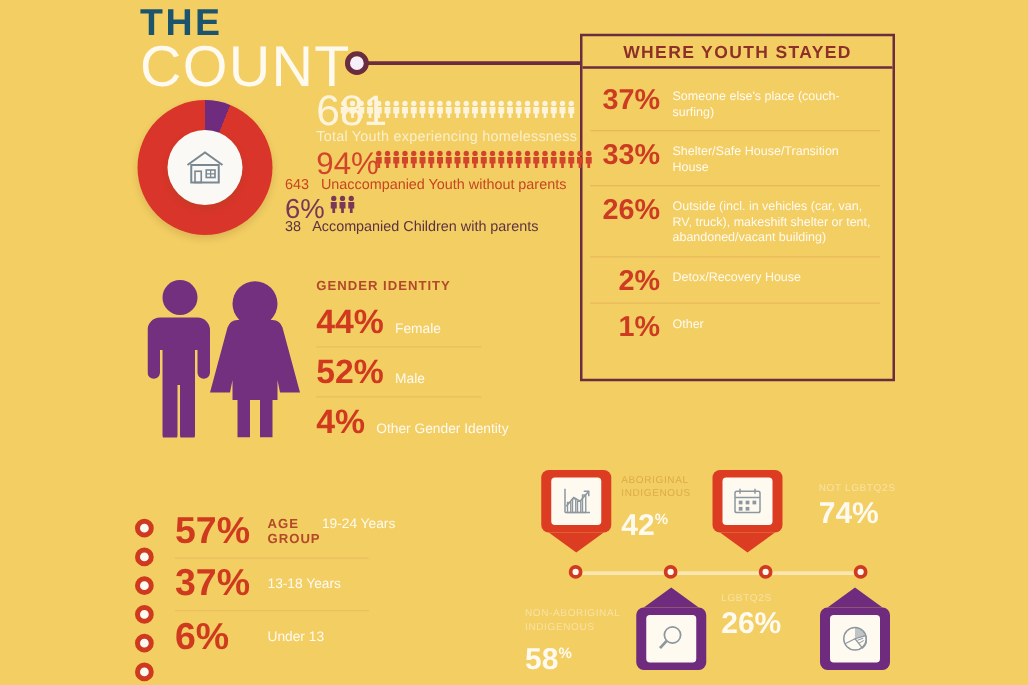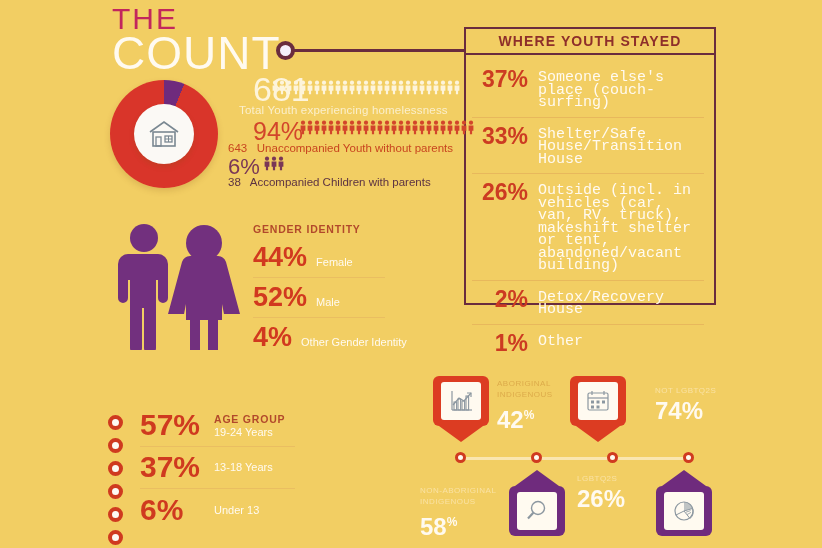--- a/index.html
+++ b/index.html
@@ -9,21 +9,21 @@
     font-family:"Liberation Sans", sans-serif;
     position:relative;
     overflow:hidden;
   }
   .stage{ position:absolute; inset:0; }
   .abs{ position:absolute; }
 
   
   #title-block{ left:112px; top:4px; }
   #title-the{
-    font-size:30px; letter-spacing:2px; color:#be185d; font-weight:400;
+    font-size:30px; letter-spacing:2px; color:#0c4a6e; font-weight:700;
     line-height:30px; opacity:.92;
   }
   #title-count{
     font-size:46px; letter-spacing:1px; color:#fffaf0; font-weight:400;
     line-height:46px; margin-top:-4px;
   }
 
   
   #connector-line{
     left:292px; top:49px; width:173px; height:3px; background:#6a2c3e;
@@ -50,44 +50,43 @@
     display:flex; align-items:flex-start; gap:10px;
     padding:7px 2px 7px 4px;
     border-bottom:1px solid rgba(231,182,92,.95);
   }
   .stay-row:last-child{ border-bottom:none; }
   .stay-pct{
     min-width:52px; text-align:right;
     font-size:23px; font-weight:bold; color:#cc3b22; line-height:22px;
   }
   .stay-label{
-    font-size:15px; color:#fffaf0; line-height:12.5px; padding-top:4px;
+    font-size:10px; color:#fffaf0; line-height:12.5px; padding-top:4px;
     max-width:168px;
-    font-family:Liberation Mono, monospace;
   }
 
   
   #donut{
     left:110px; top:80px; width:108px; height:108px; border-radius:50%;
     background: conic-gradient(#6f2b7d 0deg 22deg, #d9352a 22deg 360deg);
     box-shadow:0 3px 6px rgba(120,70,20,.18);
   }
   #donut-hole{
     left:134px; top:104px; width:60px; height:60px; border-radius:50%;
     background:#fbf9f5; box-shadow:0 3px 5px rgba(140,80,20,.25);
     display:flex; align-items:center; justify-content:center;
   }
 
   
   #total-number{
     left:253px; top:72px; font-size:34px; color:#fdf4db; line-height:34px; font-weight:400;
   }
   #total-people-row{ left:272px; top:78px; display:flex; gap:1px; }
   #total-caption{
-    left:239px; top:104px; font-size:11.5px; color:#fbefcc; letter-spacing:.2px;text-align:right;
+    left:253px; top:104px; font-size:11.5px; color:#fbefcc; letter-spacing:.2px;text-align:right;
   }
   #unacc-pct{
     left:253px; top:119px; font-size:25px; color:#d2452b; line-height:25px; font-weight:400;
   }
   #unacc-people-row{ left:300px; top:118px; display:flex; gap:1px; }
   #unacc-caption{
     left:228px; top:142px; font-size:11.5px; color:#c8451f;
   }
   #acc-pct{
     left:228px; top:156px; font-size:22px; color:#7a3756; line-height:22px; font-weight:400;
@@ -119,21 +118,21 @@
     background:#fdfaf3; border:4px solid #cf3a1f;
   }
   #age-rows{ left:140px; top:405px; width:155px; }
   .age-row{
     display:flex; align-items:center; gap:12px;
     padding:4px 0 5px 0; border-bottom:1px solid rgba(233,188,97,.9);
     min-height:42px;
   }
   .age-row:last-child{ border-bottom:none; }
   .age-pct{ font-size:30px; font-weight:bold; color:#cf3a1f; line-height:28px; min-width:62px; }
-  .age-labels{ display:flex; flex-direction:column; gap:1px; }
+  .age-labels{ display:flex; flex-direction:row; gap:1px; }
   #age-group-title{ font-size:10.5px; font-weight:bold; letter-spacing:.8px; color:#b2492b; }
   .age-label{ font-size:11px; color:#fffaf0; white-space:nowrap; }
 
   
   #pin-line{ left:456px; top:457px; width:232px; height:3px; background:#fae6b0; }
   .pin-node{
     width:11px; height:11px; border-radius:50%;
     background:#fffaf0; border:3px solid #d03a20; top:452px;
   }
 

